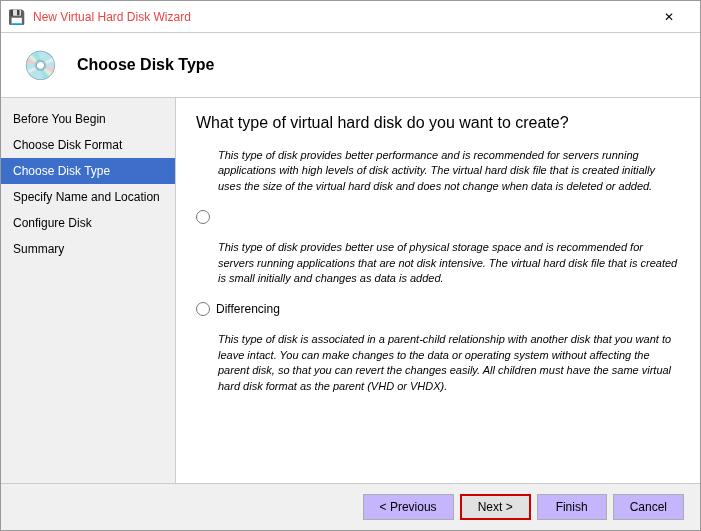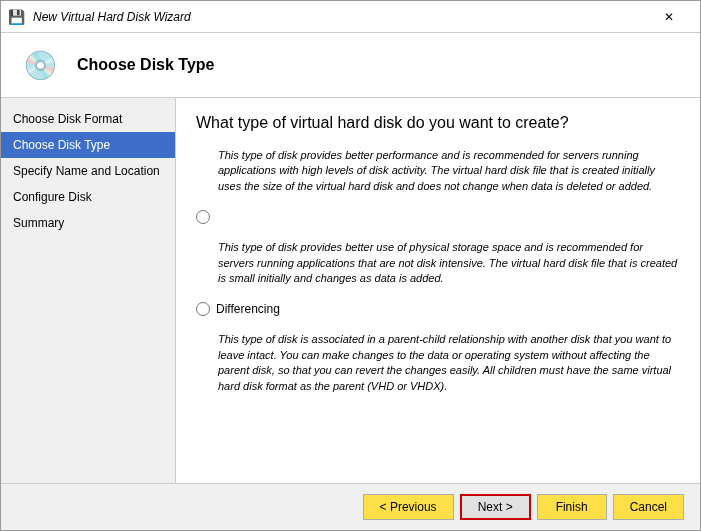--- a/index.html
+++ b/index.html
@@ -36,22 +36,21 @@
       margin-right: 8px;
       display: flex;
       align-items: center;
       justify-content: center;
       font-size: 14px;
     }
     .titlebar-title {
       flex: 1;
       font-size: 12px;
       font-weight: normal;
-      color: #000000;
-      font-style: italic;
+      color: #ef4444;
     }
     .titlebar-close {
       width: 46px;
       height: 32px;
       display: flex;
       align-items: center;
       justify-content: center;
       cursor: pointer;
       font-size: 12px;
       color: #000;
@@ -155,21 +154,21 @@
       justify-content: flex-end;
       align-items: center;
       gap: 6px;
       flex-shrink: 0;
     }
     .btn {
       height: 26px;
       padding: 0 16px;
       font-size: 12px;
       font-family: 'Segoe UI', Tahoma, Geneva, Verdana, sans-serif;
-      background: #fde047;
+      background: #c4b5fd;
       border: 1px solid #adadad;
       cursor: pointer;
       color: #000;
       min-width: 70px;
     }
     .btn-next {
       border: 2px solid #cc0000;
       background: #e1e1e1;
     }
     input[type="radio"] {
@@ -188,20 +187,21 @@
   </div>
 
   <div class="header-section">
     <div class="header-icon">💿</div>
     <span class="header-title">Choose Disk Type</span>
   </div>
 
   <div class="content-area">
 
     <div class="sidebar">
+      <div class="sidebar-item">Before You Begin</div>
       <div class="sidebar-item">Choose Disk Format</div>
       <div class="sidebar-item active">Choose Disk Type</div>
       <div class="sidebar-item">Specify Name and Location</div>
       <div class="sidebar-item">Configure Disk</div>
       <div class="sidebar-item">Summary</div>
     </div>
 
     <div class="main-content">
       <p class="question-text">What type of virtual hard disk do you want to create?</p>
 

